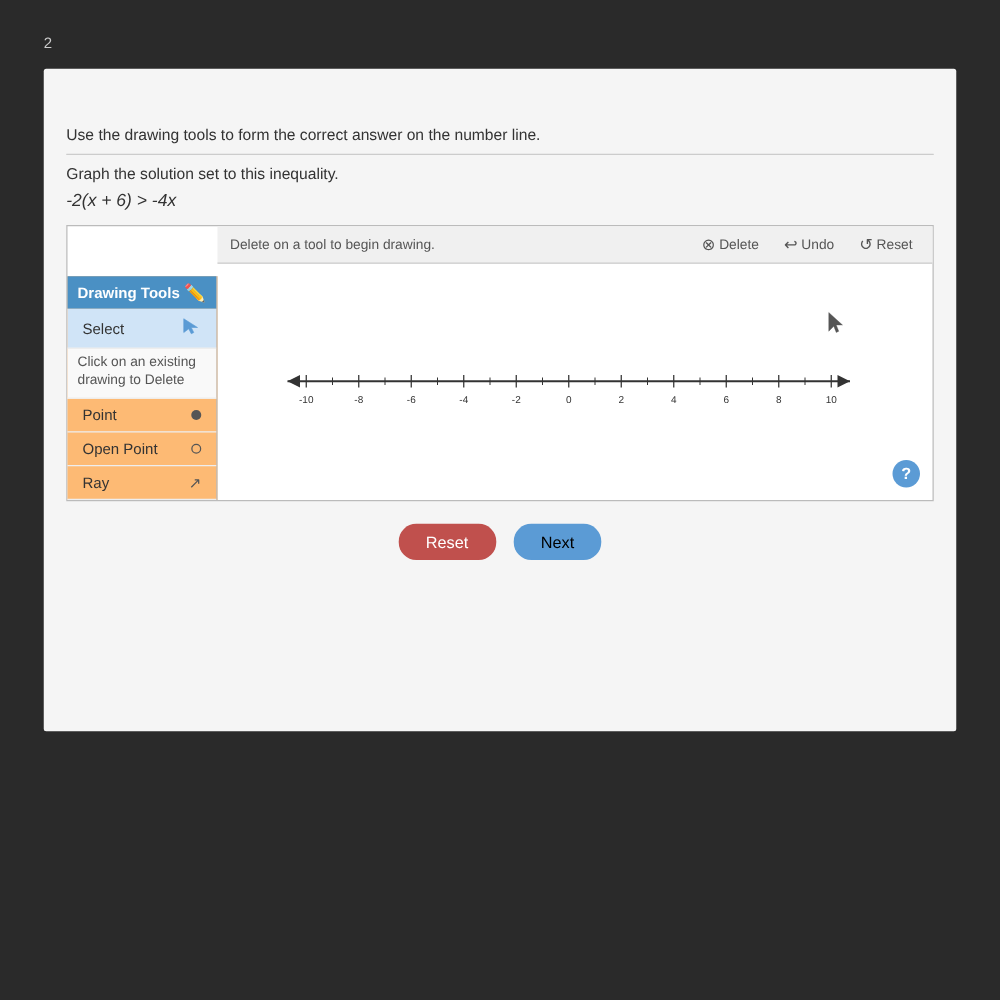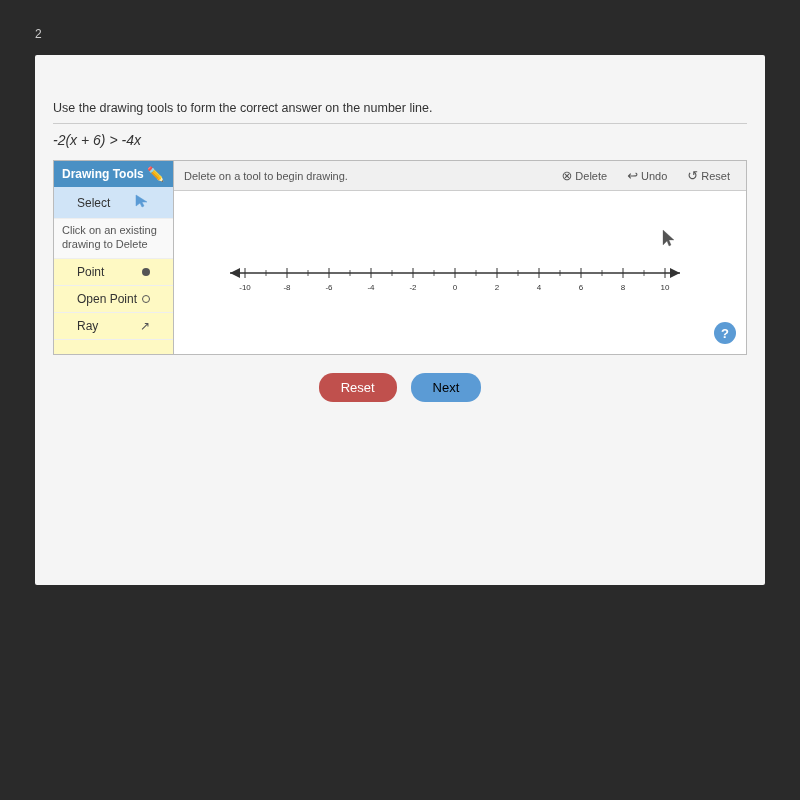--- a/index.html
+++ b/index.html
@@ -59,40 +59,41 @@
       display: flex;
       border: 1px solid #bbb;
       background: #fff;
       width: 100%;
       min-height: 195px;
       position: relative;
     }
     .tools-panel {
       width: 120px;
       min-width: 120px;
-      background: #fef9c3;
+      background: #fdba74;
       border-right: 1px solid #bbb;
       flex-shrink: 0;
+      margin-top: 40px;
     }
     .tools-header {
       background: #4a90c4;
       color: #fff;
       font-size: 12px;
       font-weight: bold;
       padding: 5px 8px;
       display: flex;
       align-items: center;
       justify-content: space-between;
     }
     .tools-header-icon {
       font-size: 14px;
       cursor: pointer;
     }
     .tool-item {
-      padding: 6px 23px;
+      padding: 6px 12px;
       font-size: 12px;
       color: #333;
       display: flex;
       align-items: center;
       justify-content: space-between;
       border-bottom: 1px solid #eee;
       cursor: pointer;
       text-align: center;
     }
     .tool-item.selected-tool {
@@ -215,20 +216,21 @@
     }
   </style>
 </head>
 <body>
 
 <div class="outer-bg">
   <div class="page-container">
     <div class="page-number">2</div>
 
     <div class="instructions">Use the drawing tools to form the correct answer on the number line.</div>
+    <div class="graph-label">Graph the solution set to this inequality.</div>
     <div class="inequality">-2(x + 6) &gt; -4x</div>
 
     <div class="drawing-area">
 
       <div class="tools-panel">
         <div class="tools-header">
           <span>Drawing Tools</span>
           <span class="tools-header-icon">✏️</span>
         </div>
 

